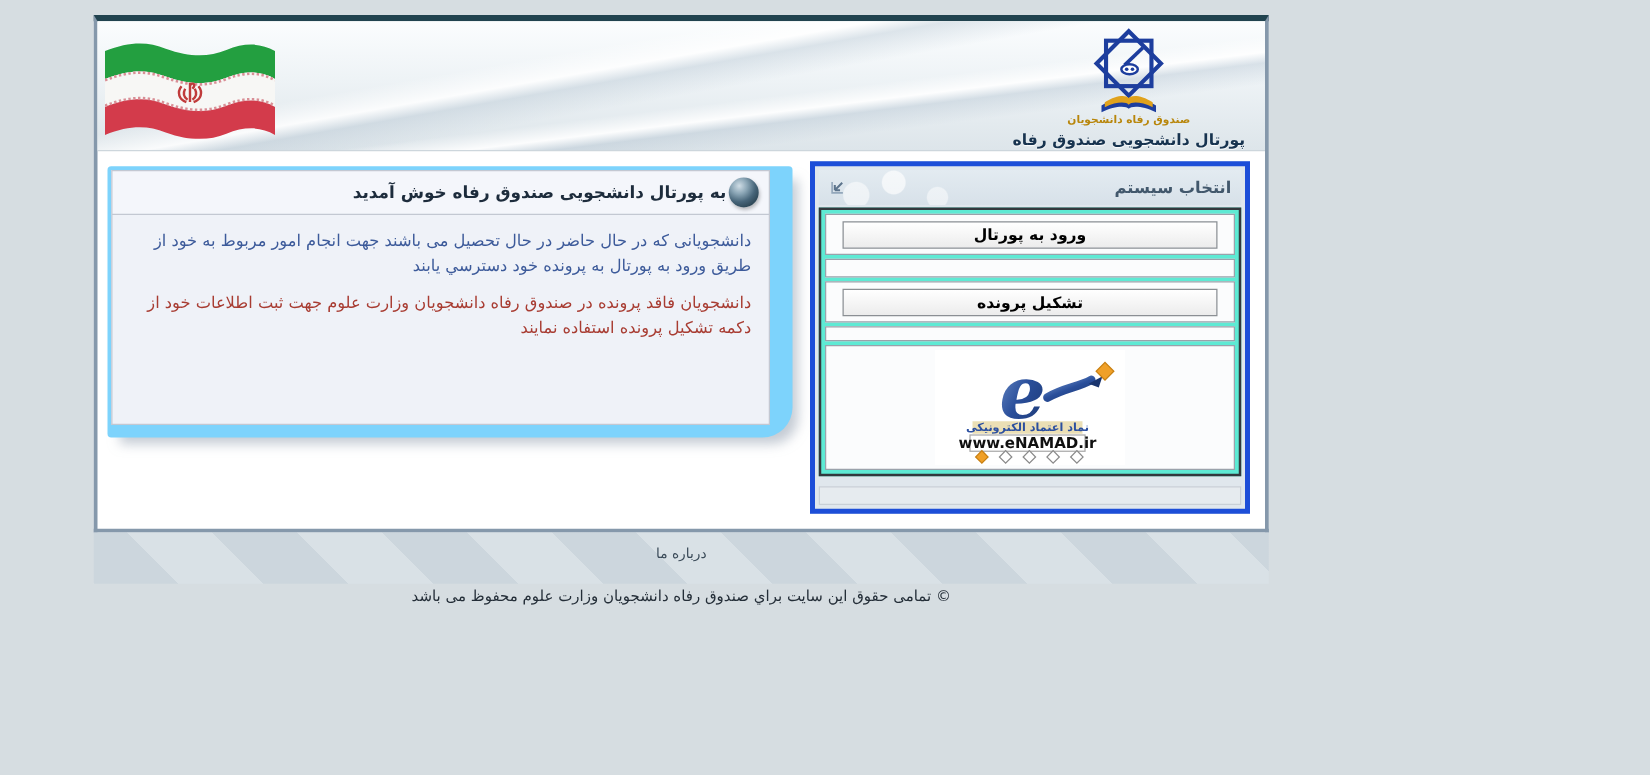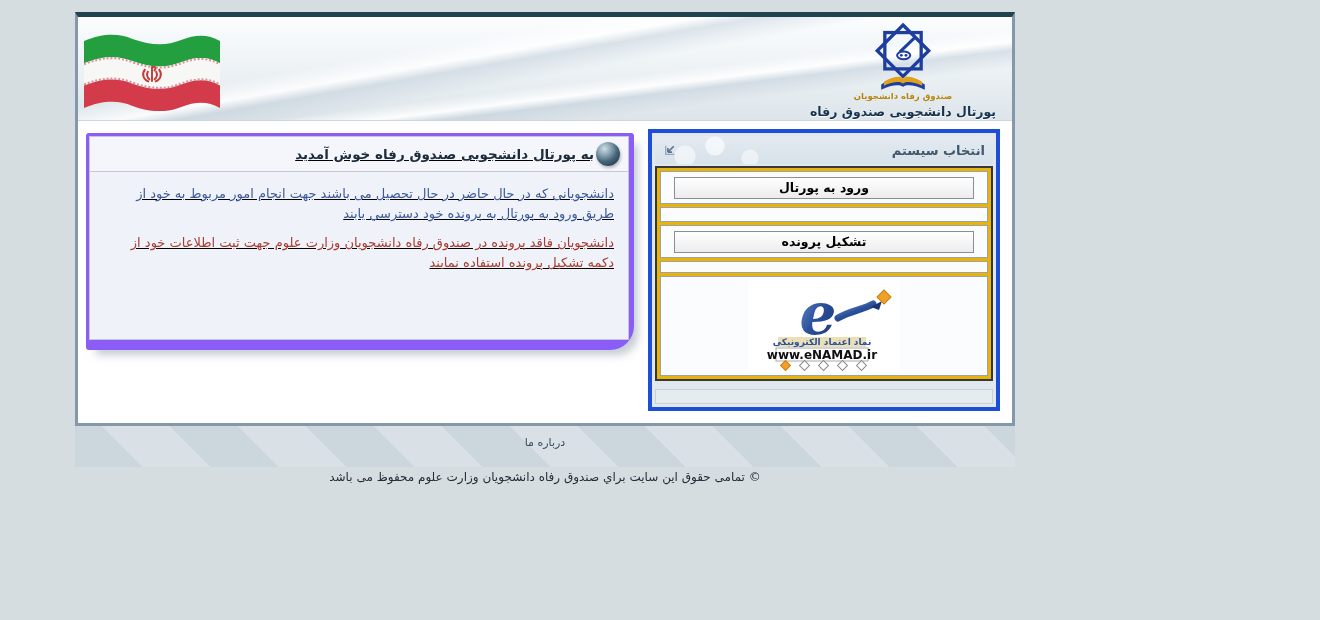--- a/index.html
+++ b/index.html
@@ -22,23 +22,23 @@
   .brand { position:absolute; right:14px; top:4px; width:190px; text-align:center; }
   .brand-emblem { display:block; margin:0 auto; }
   .brand-name { font-size:8.5px; color:#b8860b; font-weight:bold; margin-top:-4px; }
   .brand-portal { font-size:12.5px; font-weight:bold; color:#17334f; margin-top:3px;
     text-shadow:0 1px 1px #ffffff; }
 
   
   .main { display:flex; align-items:flex-start; min-height:302px; padding:8px 12px 0 8px; gap:14px; }
 
   
-  .card-sheet { flex:1; margin-top:4px; background:#8b5cf6; padding:3px 5px 10px 3px;
+  .card-sheet { flex:1; margin-top:4px; background:#7dd3fc; padding:3px 18px 10px 3px;
     border-radius:3px 3px 24px 3px;
-    box-shadow:7px 8px 9px -3px rgba(148,160,176,.55);text-decoration:underline; }
+    box-shadow:7px 8px 9px -3px rgba(148,160,176,.55); }
   .card-header { display:flex; align-items:center; gap:2px; direction:rtl;
     background:#f4f6fb; border:1px solid #c3c8d2; padding:5px 8px;
     font-size:13.5px; font-weight:bold; color:#1d2c3c; }
   .sphere { width:24px; height:24px; border-radius:50%; flex:0 0 auto;
     background:radial-gradient(circle at 35% 28%, #cfdde6 0%, #8aa5b5 28%, #476579 55%, #253d4a 85%);
     box-shadow:1px 2px 3px rgba(0,0,0,.25); }
   .card-body { direction:rtl; text-align:right; background:#eff2f8; border:1px solid #c3c8d2;
     border-top:none; padding:12px 14px; min-height:168px; }
   .card-body p { font-size:13px; line-height:1.55; margin-bottom:9px; }
   .p-blue { color:#3c5a9a; }
@@ -49,21 +49,21 @@
   .panel { width:352px; background:#e0e7ed; border:4px solid #1d4ed8; padding:3px; }
   .panel-header { display:flex; align-items:center; justify-content:space-between;
     height:28px; padding:0 8px;
     background:
       radial-gradient(circle 14px at 60px 10px, rgba(255,255,255,.65) 0 9px, transparent 10px),
       radial-gradient(circle 12px at 95px 22px, rgba(255,255,255,.5) 0 8px, transparent 9px),
       radial-gradient(circle 16px at 30px 20px, rgba(255,255,255,.55) 0 10px, transparent 11px),
       linear-gradient(180deg,#e3ebf1,#d7e1e9); }
   .panel-title { font-size:13px; font-weight:bold; color:#42586c; direction:rtl; }
   .panel-icon { cursor:pointer; line-height:0; }
-  .panel-box { margin-top:2px; background:#eab308; border:2px solid #33383d; padding:3px; }
+  .panel-box { margin-top:2px; background:#5eead4; border:2px solid #33383d; padding:3px; }
   .row { border:1px solid #9aa2ab; background:#fbfcfd; margin-bottom:3px;
     display:flex; align-items:center; justify-content:center; }
   .row:last-child { margin-bottom:0; }
   .row-btn { height:33px; }
   .row-empty { height:15px; }
   .row-empty.small { height:12px; }
   .row-logo { height:100px; }
   .sys-btn { width:300px; height:22px; font-family:"DejaVu Sans",sans-serif;
     font-size:12.5px; font-weight:bold; color:#000;
     background:linear-gradient(180deg,#ffffff,#ececec); border:1px solid #8b8f94;

